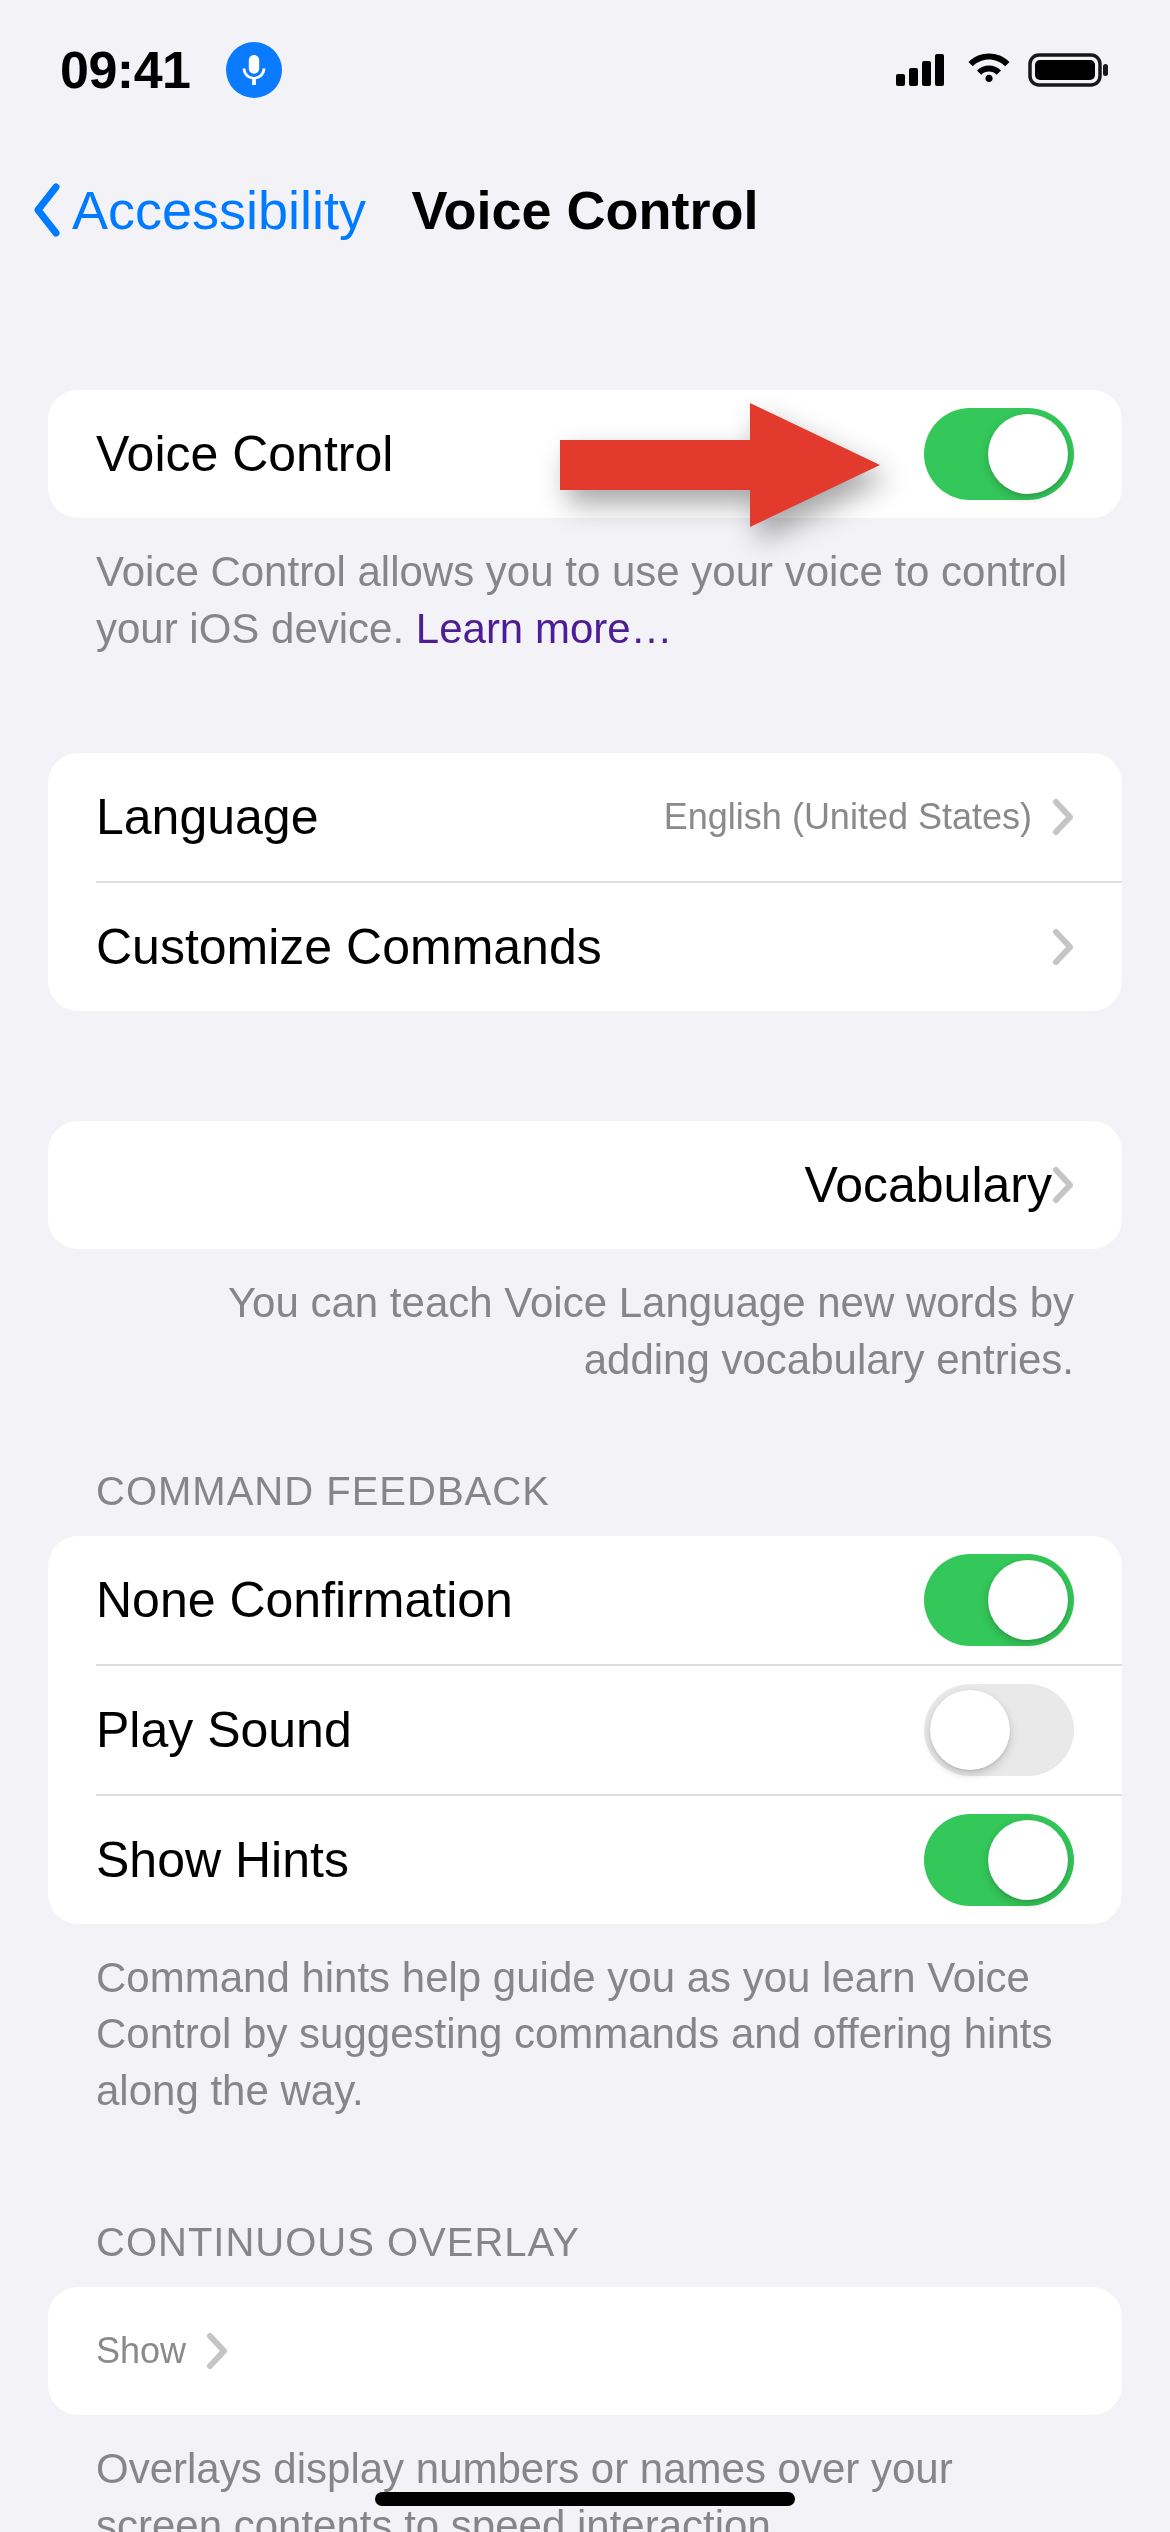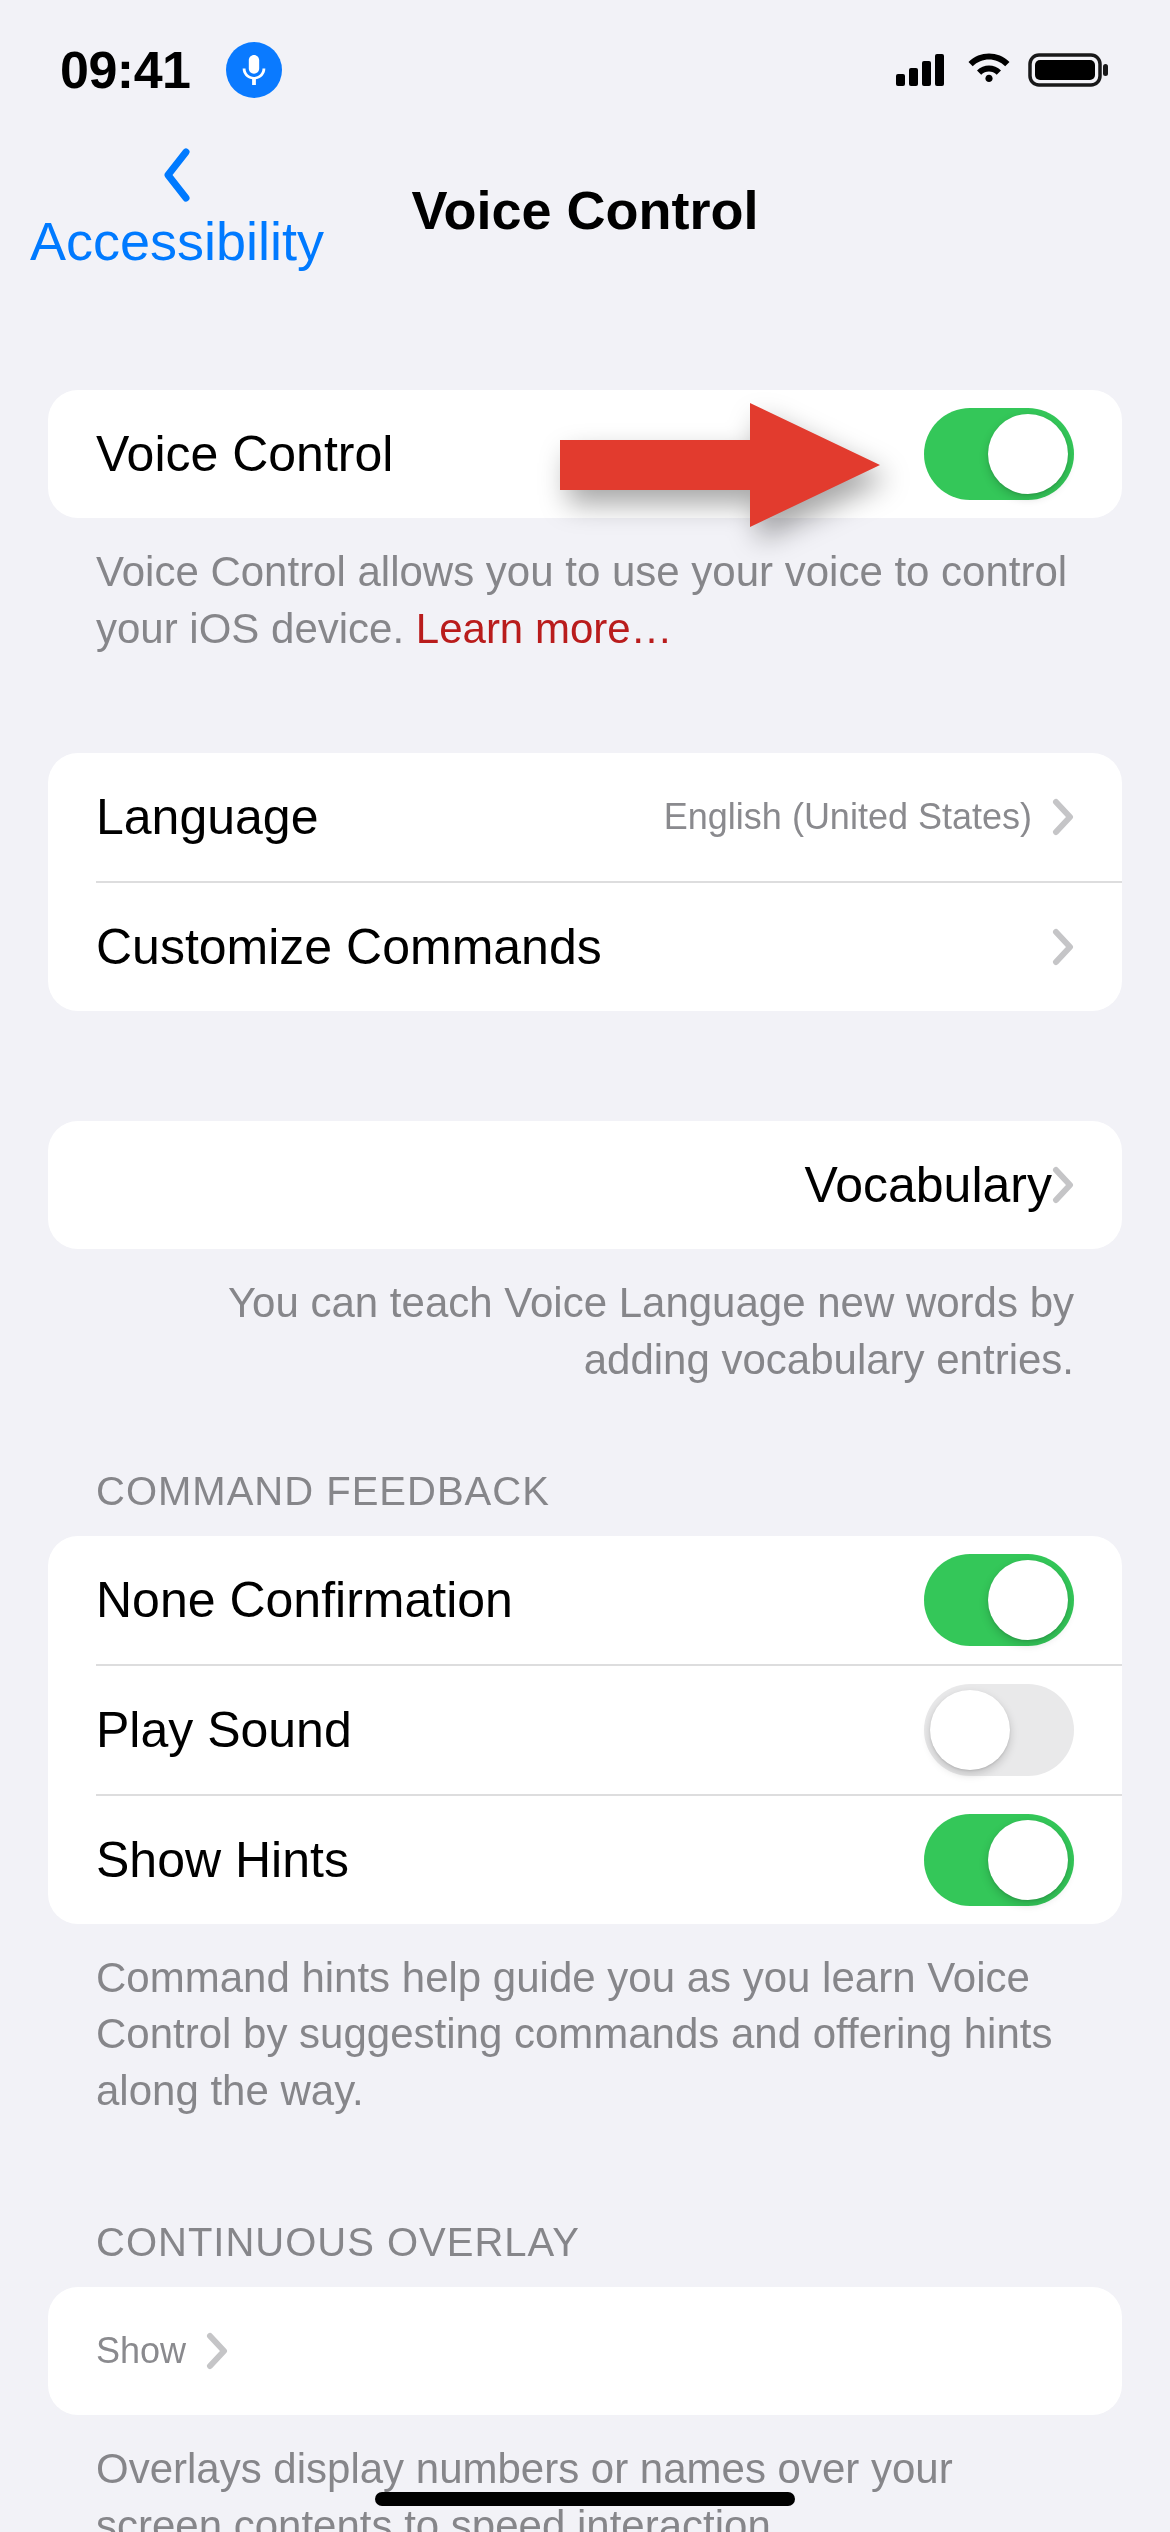--- a/index.html
+++ b/index.html
@@ -34,21 +34,21 @@
   
   .nav-bar {
     height: 140px;
     display: flex;
     align-items: center;
     position: relative;
     padding: 0 30px;
   }
   .nav-back {
     display: flex; align-items: center; gap: 8px;
-    color: #007aff; font-size: 54px; font-weight: 400; flex-direction: column;
+    color: #007aff; font-size: 54px; font-weight: 400;
   }
   .nav-back .chev { width: 34px; height: 54px; }
   .nav-title {
     position: absolute; left: 50%; transform: translateX(-50%);
     font-size: 54px; font-weight: 600;
   }
 
   
   .content { padding: 0 48px; }
   .section { margin-top: 80px; }
@@ -85,21 +85,21 @@
     box-shadow: 0 4px 10px rgba(0,0,0,0.18), 0 1px 2px rgba(0,0,0,0.1);
     transition: left .2s;
   }
   .toggle.on .knob { left: 64px; }
 
   
   .footer-text {
     font-size: 42px; color: #86868a;
     padding: 26px 48px 0 48px; line-height: 1.35;
   }
-  .footer-text a { color: #b91c1c; text-decoration: none; }
+  .footer-text a { color: #4c1d95; text-decoration: none; }
 
   
   .section-header {
     font-size: 40px; color: #86868a;
     padding: 0 48px 22px 48px;
     letter-spacing: 1px;
   }
 
   
   .annot-arrow {

